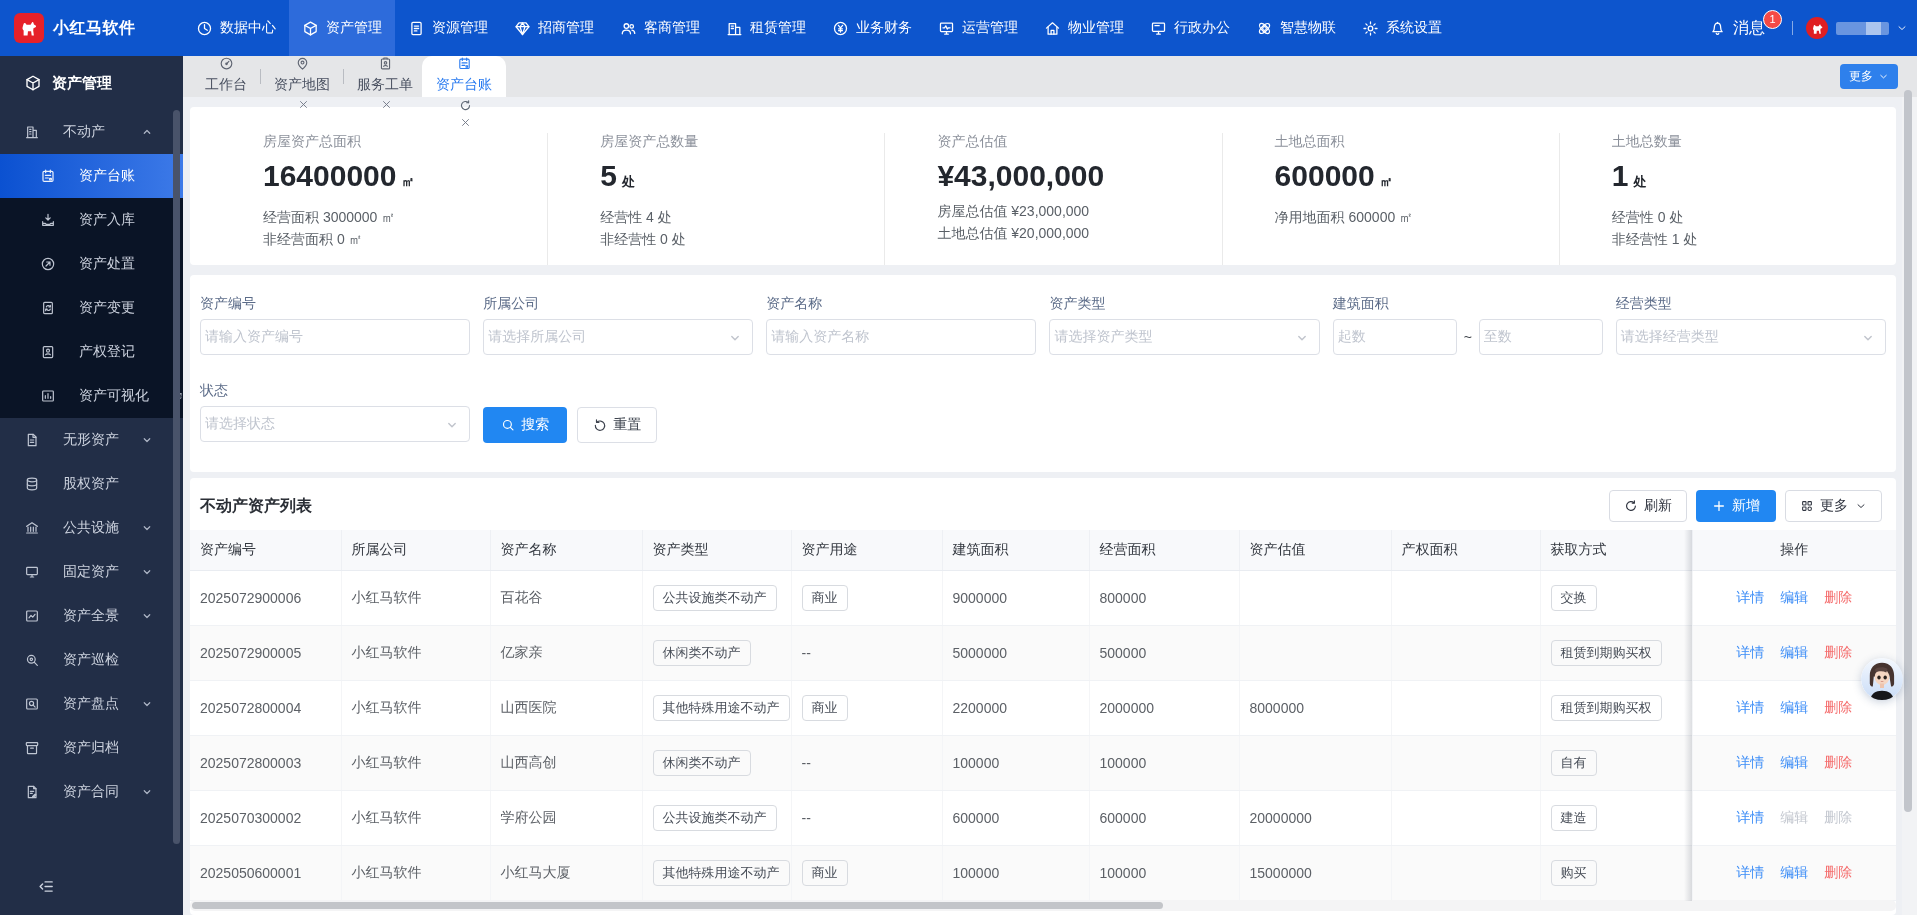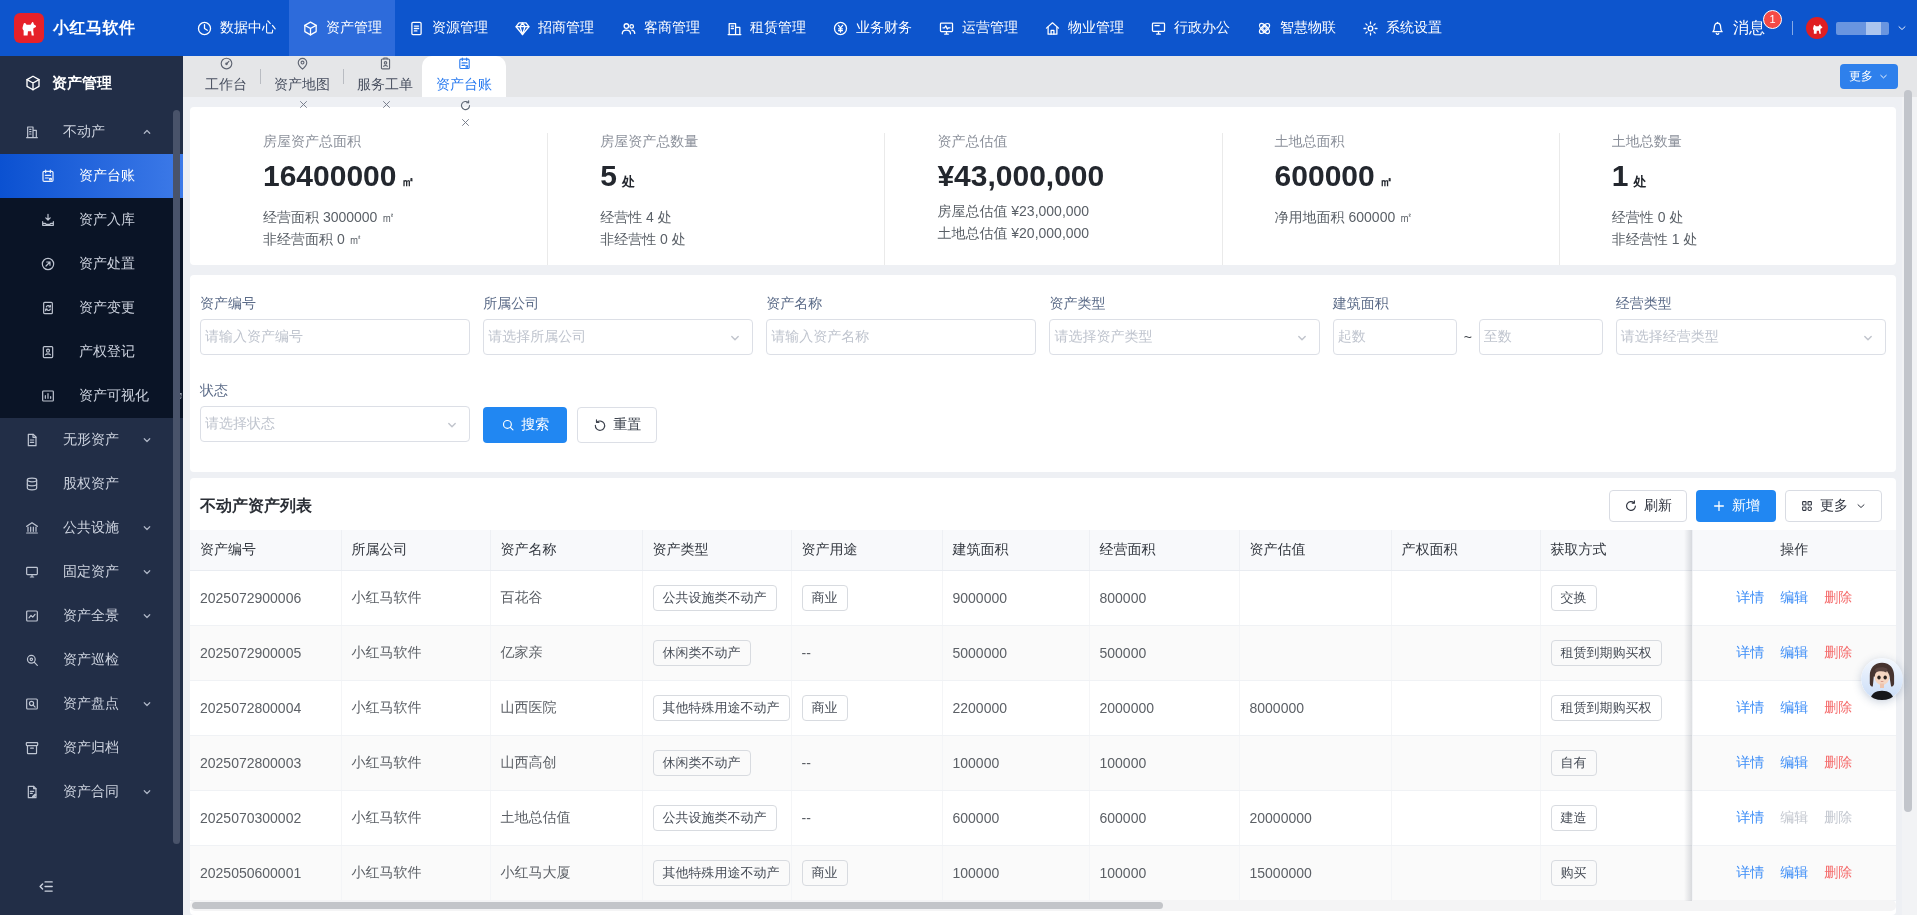--- a/index.html
+++ b/index.html
@@ -809,21 +809,21 @@
             <td>100000</td>
             <td>100000</td>
             <td></td>
             <td></td>
             <td><span class="tag">自有</span></td>
             <td class="op"><a class="oplink">详情</a><a class="oplink">编辑</a><a class="oplink del">删除</a></td>
           </tr>
           <tr>
             <td>2025070300002</td>
             <td>小红马软件</td>
-            <td>土地总估值</td>
+            <td>学府公园</td>
             <td><span class="tag">公共设施类不动产</span></td>
             <td>--</td>
             <td>600000</td>
             <td>600000</td>
             <td>20000000</td>
             <td></td>
             <td><span class="tag">建造</span></td>
             <td class="op"><a class="oplink">详情</a><a class="oplink disabled">编辑</a><a class="oplink del disabled">删除</a></td>
           </tr>
           <tr class="striped">

